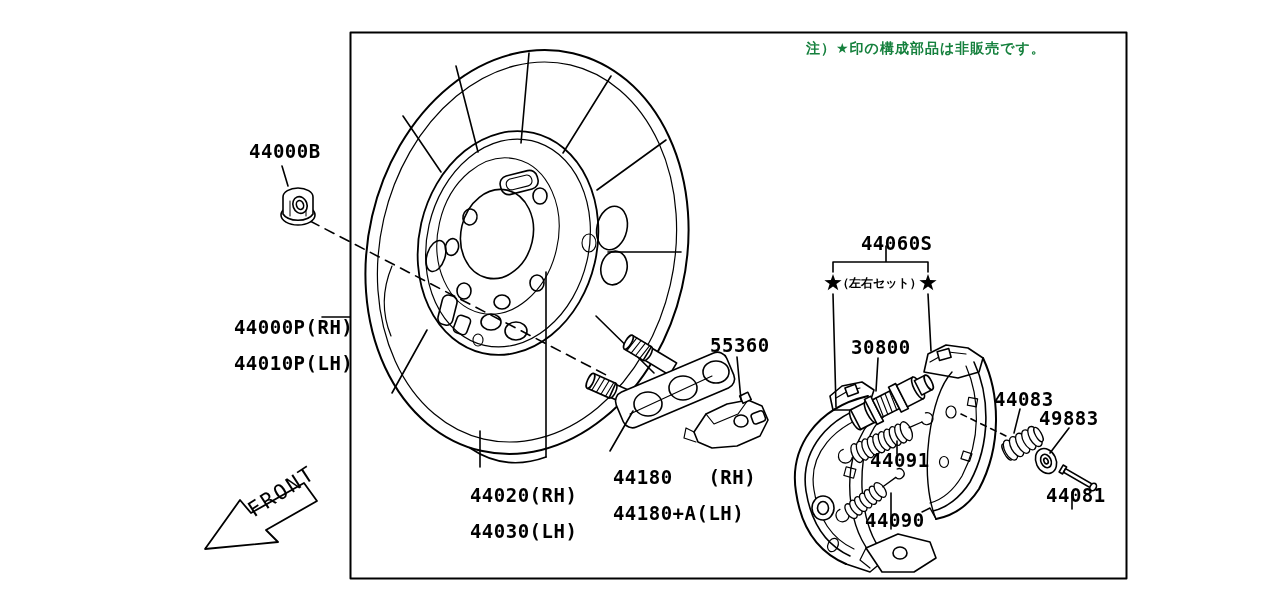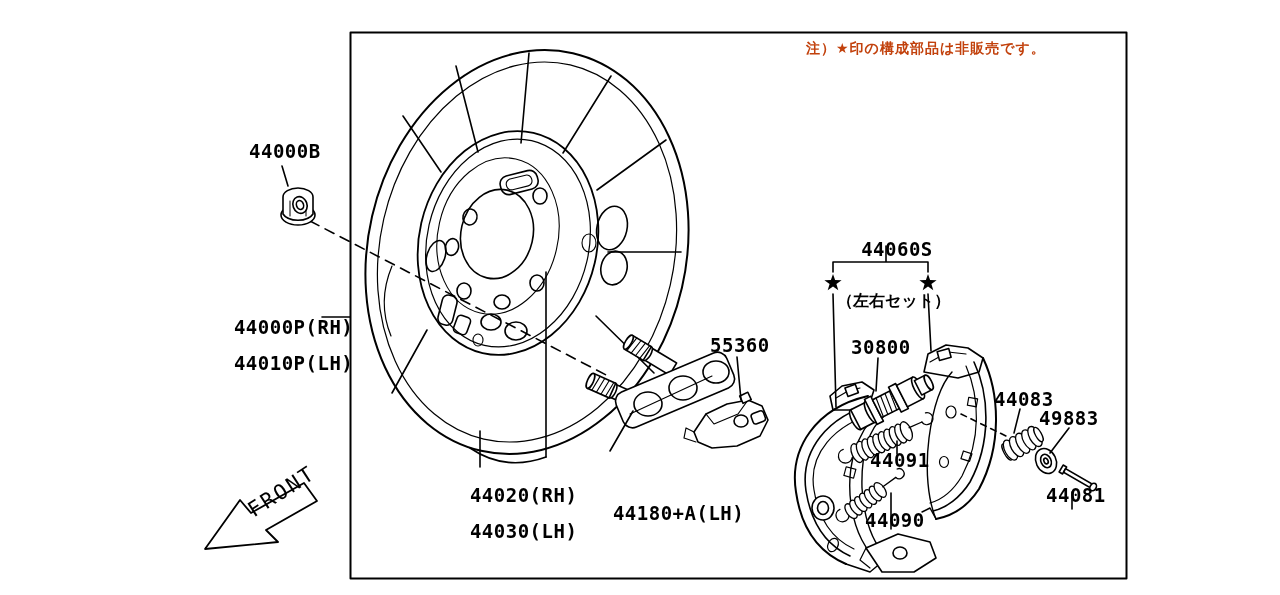--- a/index.html
+++ b/index.html
@@ -6,30 +6,30 @@
   #stage{position:relative;width:1280px;height:595px;background:#fff;overflow:hidden;
          font-family:"DejaVu Sans Mono", monospace;color:#000;}
   #art{position:absolute;left:0;top:0;}
   .lbl{position:absolute;font:bold 19px "DejaVu Sans Mono", monospace;letter-spacing:.5px;
        line-height:18px;white-space:pre;color:#000;}
   #lbl-44000b{left:249px;top:142px}
   #lbl-plate{left:210px;top:300px}
   #lbl-shield{left:446px;top:468px}
   #lbl-strut{left:589px;top:450px}
   #lbl-44051{left:710px;top:336px}
-  #lbl-44060s{left:837px;top:222px;text-align:center;width:96px}
-  #lbl-44060s .sub{font-size:16px;letter-spacing:0;display:block;margin-top:16px}
+  #lbl-44060s{left:837px;top:216px;text-align:left;width:96px}
+  #lbl-44060s .sub{font-size:12px;letter-spacing:0;display:block;margin-top:4px}
   #lbl-44200{left:851px;top:338px}
   #lbl-44091{left:870px;top:451px}
   #lbl-44090{left:865px;top:511px}
   #lbl-44083{left:994px;top:390px}
   #lbl-44084{left:1039px;top:409px}
   #lbl-44081{left:1046px;top:486px}
   #note{position:absolute;left:806px;top:40px;font:bold 14px "DejaVu Sans", sans-serif;
-        letter-spacing:1px;color:#c2410c;}
+        letter-spacing:1px;color:#15803d;}
   #front-label{position:absolute;left:250px;top:500px;transform:rotate(-33deg);
         transform-origin:left center;font:400 21px "DejaVu Sans Mono", monospace;
         letter-spacing:2.5px;color:#000;}
 </style>
 </head>
 <body>
 
 <div id="stage">
 
 <svg id="art" width="1280" height="595" viewBox="0 0 1280 595">
@@ -252,21 +252,21 @@
   <span>44000P(RH)</span><br>
   <span>44010P(LH)</span>
 </div>
 
 <div class="lbl" id="lbl-shield">
   <span>44020(RH)</span><br>
   <span>44030(LH)</span>
 </div>
 
 <div class="lbl" id="lbl-strut">
-  <br>
+  <span>44180   (RH)</span><br>
   <span>44180+A(LH)</span>
 </div>
 
 <div class="lbl" id="lbl-44051">55360</div>
 
 <div class="lbl" id="lbl-44060s">
   <span>44060S</span>
   <span class="sub">（左右セット）</span>
 </div>
 

